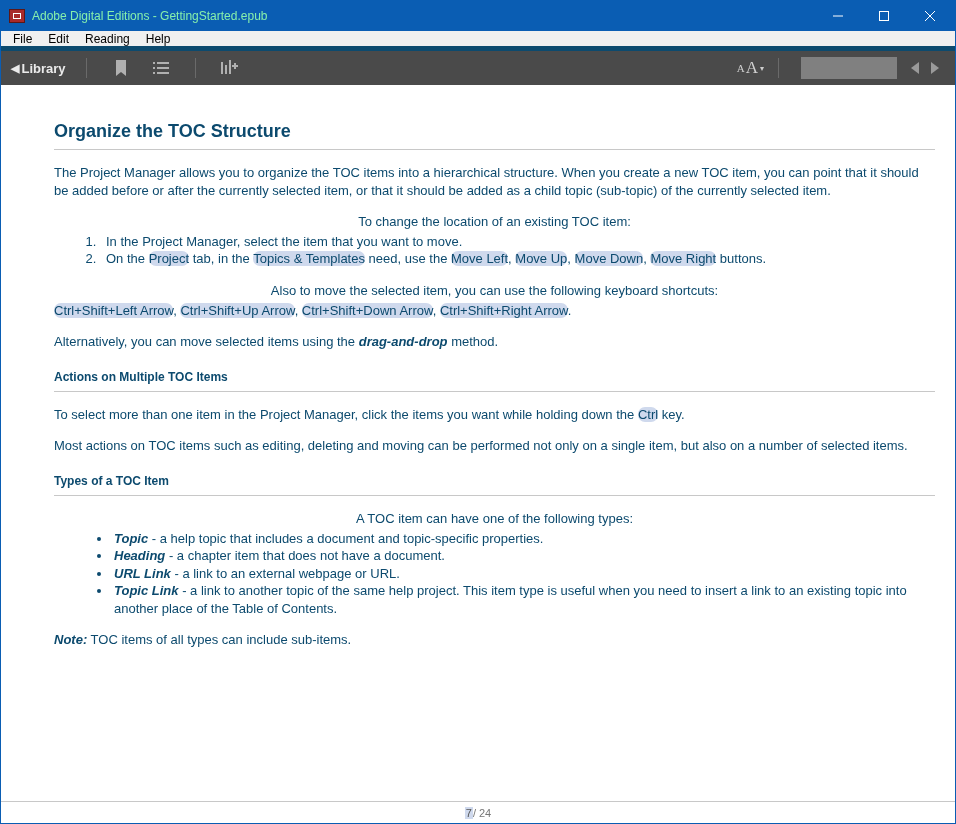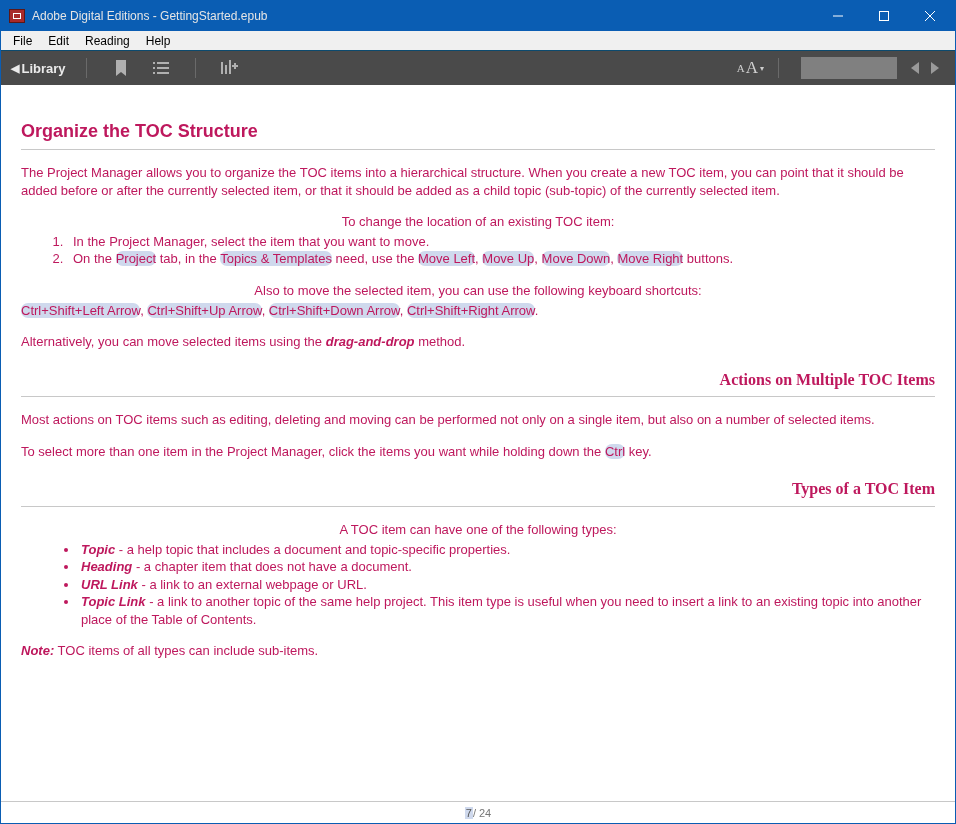--- a/index.html
+++ b/index.html
@@ -1,47 +1,47 @@
 <!DOCTYPE html>
 <html><head>
 <meta charset="utf-8">
 <style>
   * { box-sizing: border-box; margin: 0; padding: 0; }
   body { font-family: "Segoe UI", Tahoma, sans-serif; font-size: 12px; background: #fff; width: 956px; height: 824px; overflow: hidden; border: 1px solid #0a5db3; }
   
-  .titlebar { background: #0a5db3; color: #e5e5e5; height: 30px; display: flex; align-items: center; padding: 0 2px 0 8px; }
+  .titlebar { background: #0a5db3; color: #86efac; height: 30px; display: flex; align-items: center; padding: 0 2px 0 8px; }
   .titlebar-icon { width: 16px; height: 14px; background: #a82a2a; border: 1px solid #5c1717; margin-right: 7px; display:flex; align-items:center; justify-content:center; }
   .titlebar-icon-inner { width: 8px; height: 6px; border: 1px solid #fff; }
   .titlebar-text { font-size: 12px; flex: 1; }
   .win-controls { display: flex; height: 100%; }
   .win-btn { width: 46px; height: 30px; display: flex; align-items: center; justify-content: center; color: #fff; }
   .win-btn svg { stroke: #fff; fill: none; stroke-width: 1; }
   
-  .menubar { background: #f0f0f0; height: 20px; display: flex; align-items: center; padding: 0 4px; border-bottom: 1px solid #0c4a6e; }
+  .menubar { background: #f0f0f0; height: 20px; display: flex; align-items: center; padding: 0 4px; border-bottom: 5px solid #0c4a6e; }
   .menubar-item { padding: 1px 8px; font-size: 12px; color: #000; }
   
   .toolbar { background: #4a4a4a; height: 34px; display: flex; align-items: center; padding: 0 10px; color: #ccc; }
   .library-btn { display: flex; align-items: center; font-weight: bold; color: #eaeaea; font-size: 13px; padding: 0 6px 0 0; }
   .library-btn-arrow { font-size: 11px; margin-right: 2px; }
   .tb-sep { width: 1px; height: 20px; background: #6a6a6a; margin: 0 14px; }
   .tb-icon { width: 20px; height: 20px; display: flex; align-items: center; justify-content: center; margin: 0 10px; }
   .tb-icon svg { fill: #b0b0b0; }
   .toolbar-spacer { flex: 1; }
   .font-size-ctl { display:flex; align-items:center; color:#d0d0d0; font-family: "Times New Roman", serif; }
   .font-size-small { font-size:11px; }
   .font-size-big { font-size:17px; margin-left:1px; }
   .font-size-caret { font-size:8px; margin-left:2px; color:#ccc; }
   .page-input-box { width: 96px; height: 22px; background: #808080; margin: 0 8px; }
   .nav-arrow { width:20px; height:20px; display:flex; align-items:center; justify-content:center; }
   .nav-arrow svg { fill: #9a9a9a; }
   
   .content-wrap { height: 716px; overflow: hidden; background: #fff; padding: 34px 20px 10px 20px; }
-  .content { font-family: Verdana, sans-serif; font-size: 13px; color: #be185d; line-height: 1.35; }
+  .content { font-family: Verdana, sans-serif; font-size: 13px; color: #0c4a6e; line-height: 1.35; margin-left: 33px; }
   .content h2 { font-family: Verdana, sans-serif; font-size: 18px; font-weight: bold; margin: 0 0 6px 0; }
-  .content h3 { font-family: Liberation Serif, serif; font-size: 16px; font-weight: bold; margin: 18px 0 6px 0; text-align: right; }
+  .content h3 { font-family: Liberation Sans, sans-serif; font-size: 12px; font-weight: bold; margin: 18px 0 6px 0; }
   .hr { border: none; border-top: 1px solid #c8c8c8; margin: 4px 0 14px 0; }
   .content p { margin: 0 0 14px 0; }
   .content p.tight { margin: 0 0 2px 0; text-align: center; }
   .content ol { margin: 0 0 14px 0; padding-left: 46px; }
   .content ol li { padding-left: 6px; margin: 0; }
   .content ul { list-style: disc; margin: 0 0 14px 0; padding-left: 58px; }
   .content ul li { padding-left: 2px; margin: 0; }
   .hl { background: #cfd9ed; border-radius: 7px; }
   .bold { font-weight: bold; font-style: italic; }
   
@@ -145,22 +145,22 @@
     <ol>
       <li>In the Project Manager, select the item that you want to move.</li>
       <li><span>On the </span><span class="hl">Project</span><span> tab, in the </span><span class="hl">Topics &amp; Templates</span><span> need, use the </span><span class="hl">Move Left</span><span>, </span><span class="hl">Move Up</span><span>, </span><span class="hl">Move Down</span><span>, </span><span class="hl">Move Right</span><span> buttons.</span></li>
     </ol>
     <p class="tight">Also to move the selected item, you can use the following keyboard shortcuts:</p>
     <p><span class="hl">Ctrl+Shift+Left Arrow</span><span>, </span><span class="hl">Ctrl+Shift+Up Arrow</span><span>, </span><span class="hl">Ctrl+Shift+Down Arrow</span><span>, </span><span class="hl">Ctrl+Shift+Right Arrow</span><span>.</span></p>
     <p><span>Alternatively, you can move selected items using the </span><span class="bold">drag-and-drop</span><span> method.</span></p>
 
     <h3>Actions on Multiple TOC Items</h3>
     <hr class="hr">
+    <p><span>To select more than one item in the Project Manager, click the items you want while holding down the </span><span class="hl">Ctrl</span><span> key.</span></p>
     <p>Most actions on TOC items such as editing, deleting and moving can be performed not only on a single item, but also on a number of selected items.</p>
-    <p><span>To select more than one item in the Project Manager, click the items you want while holding down the </span><span class="hl">Ctrl</span><span> key.</span></p>
 
     <h3>Types of a TOC Item</h3>
     <hr class="hr">
     <p class="tight">A TOC item can have one of the following types:</p>
     <ul>
       <li><span class="bold">Topic</span><span> - a help topic that includes a document and topic-specific properties.</span></li>
       <li><span class="bold">Heading</span><span> - a chapter item that does not have a document.</span></li>
       <li><span class="bold">URL Link</span><span> - a link to an external webpage or URL.</span></li>
       <li><span class="bold">Topic Link</span><span> - a link to another topic of the same help project. This item type is useful when you need to insert a link to an existing topic into another place of the Table of Contents.</span></li>
     </ul>

